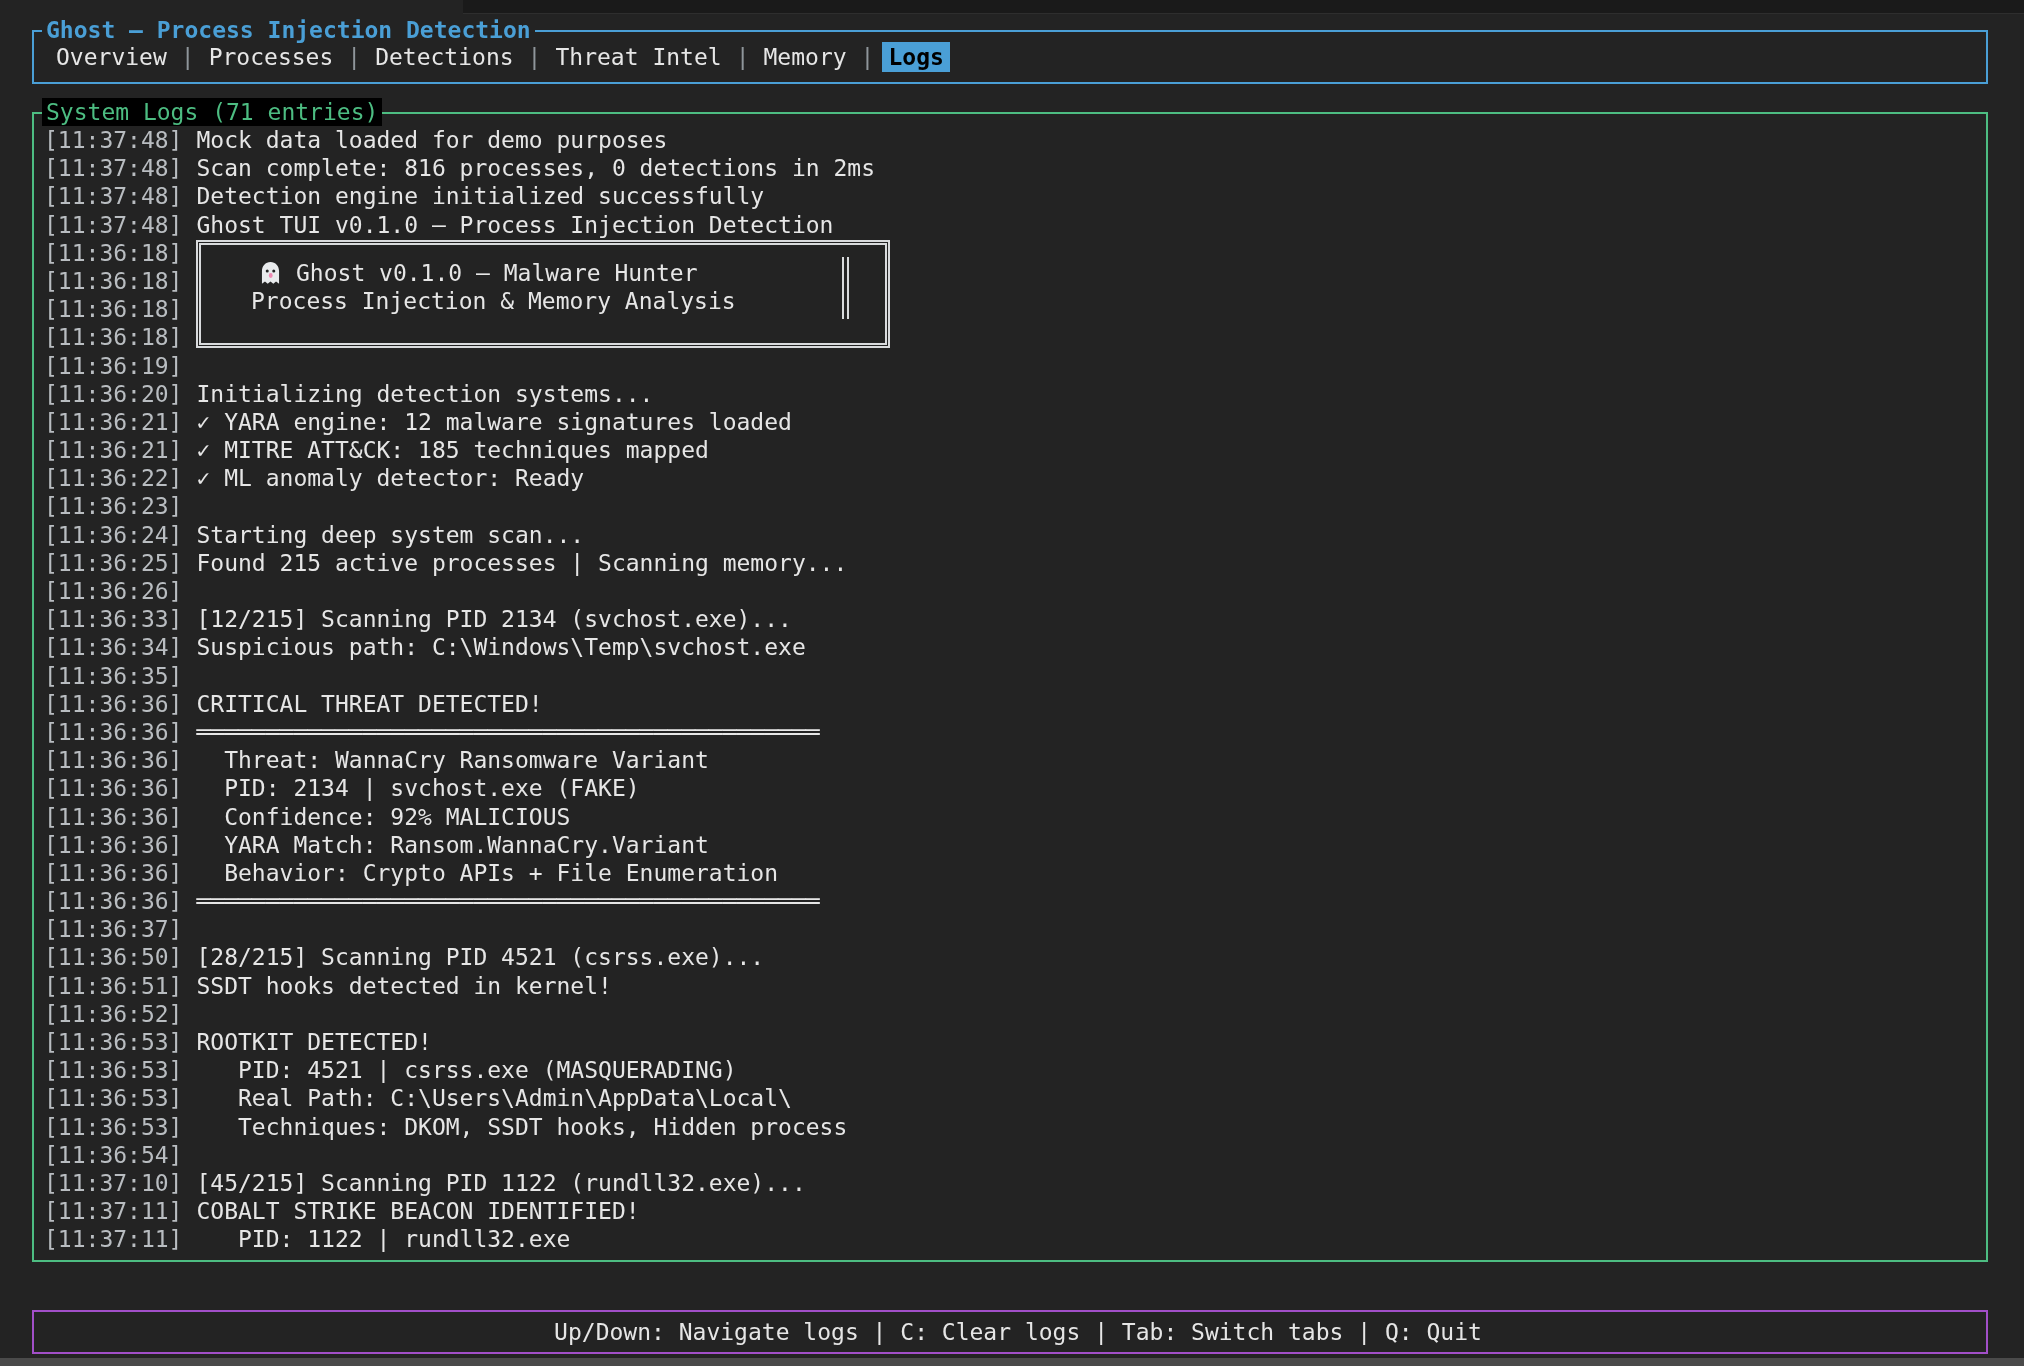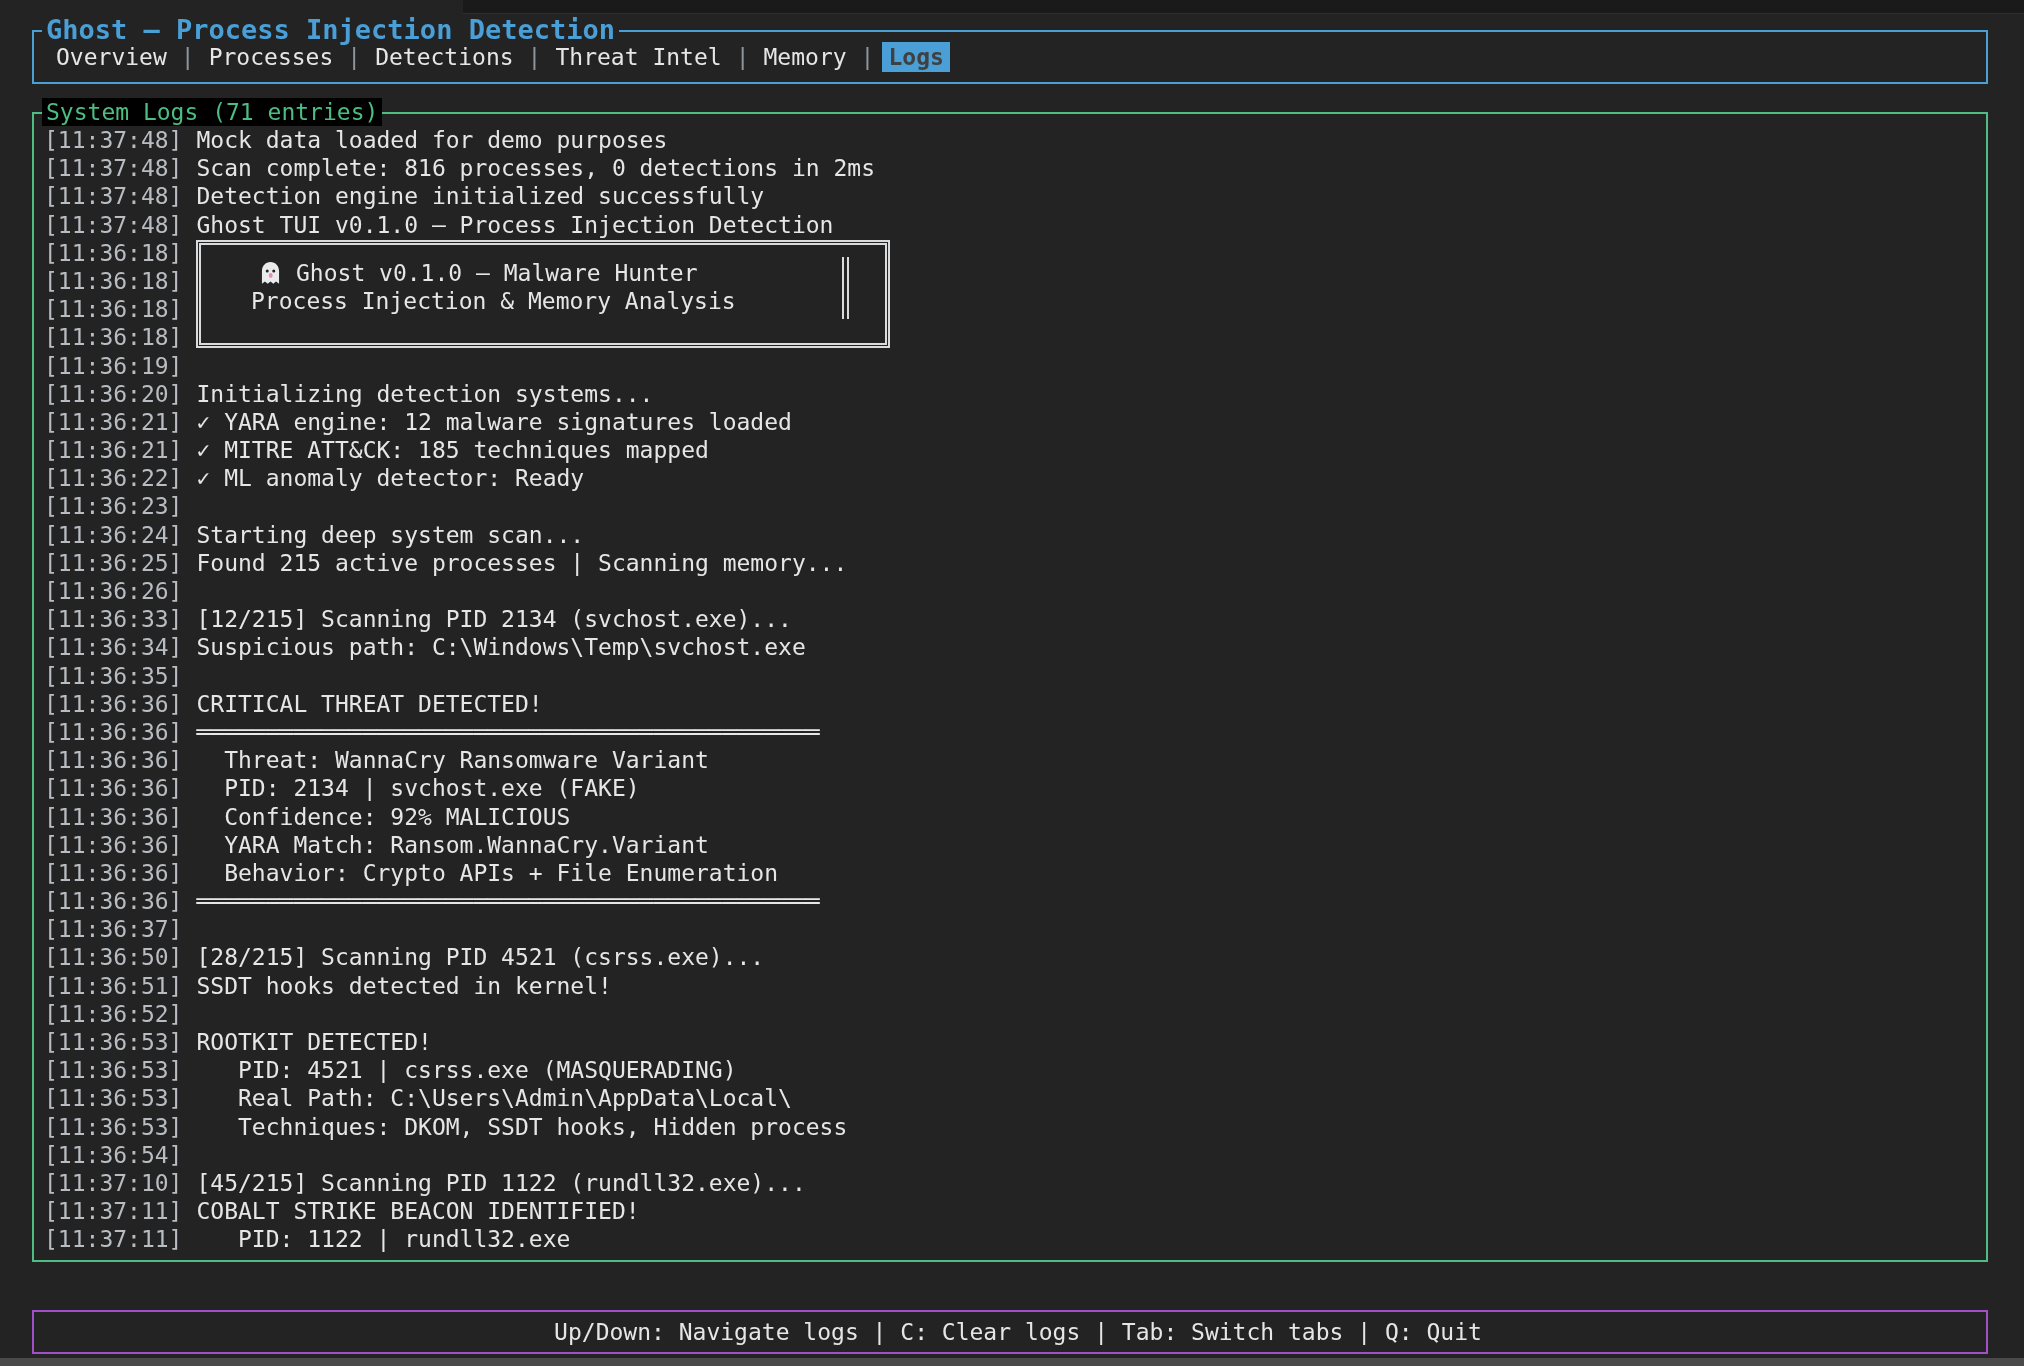--- a/index.html
+++ b/index.html
@@ -21,29 +21,29 @@
     background:#4a4a4a;
   }
   
   .tab-panel{
     position:absolute;left:32px;top:30px;width:1956px;height:54px;
     border:2px solid #4a9fd6;box-sizing:border-box;
   }
   .tab-panel .panel-title{
     position:absolute;top:-16px;left:8px;
     background:#232323;padding:0 4px;
-    color:#4a9fd6;font-weight:bold;font-size:27px;line-height:28px;
+    color:#4a9fd6;font-weight:bold;font-size:23px;line-height:28px;
     white-space:pre;
   }
   .tab-row{
     display:flex;align-items:center;height:100%;
     padding-left:16px;font-size:23px;white-space:pre;
   }
   .tab{color:#e6e6e6;padding:2px 6px;cursor:default;}
-  .tab.active{background:#4a9fd6;color:#404040;font-weight:bold;}
+  .tab.active{background:#4a9fd6;color:#000000;font-weight:bold;}
   .tab-sep{color:#8f969b;padding:0 8px;}
   
   .logs-panel{
     position:absolute;left:32px;top:112px;width:1956px;height:1150px;
     border:2px solid #4dbd82;box-sizing:border-box;
   }
   .logs-panel .panel-title{
     position:absolute;top:-16px;left:8px;
     background:#000000;padding:0 4px;
     color:#4dbd82;font-size:23px;line-height:28px;white-space:pre;

